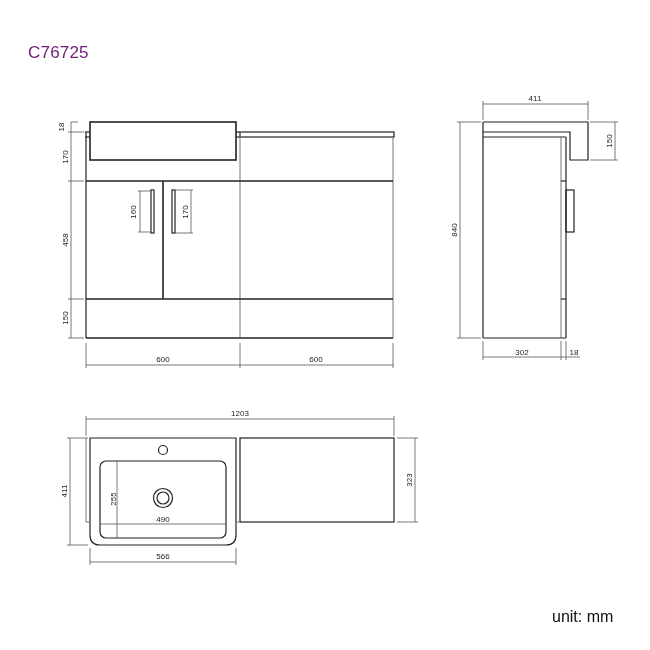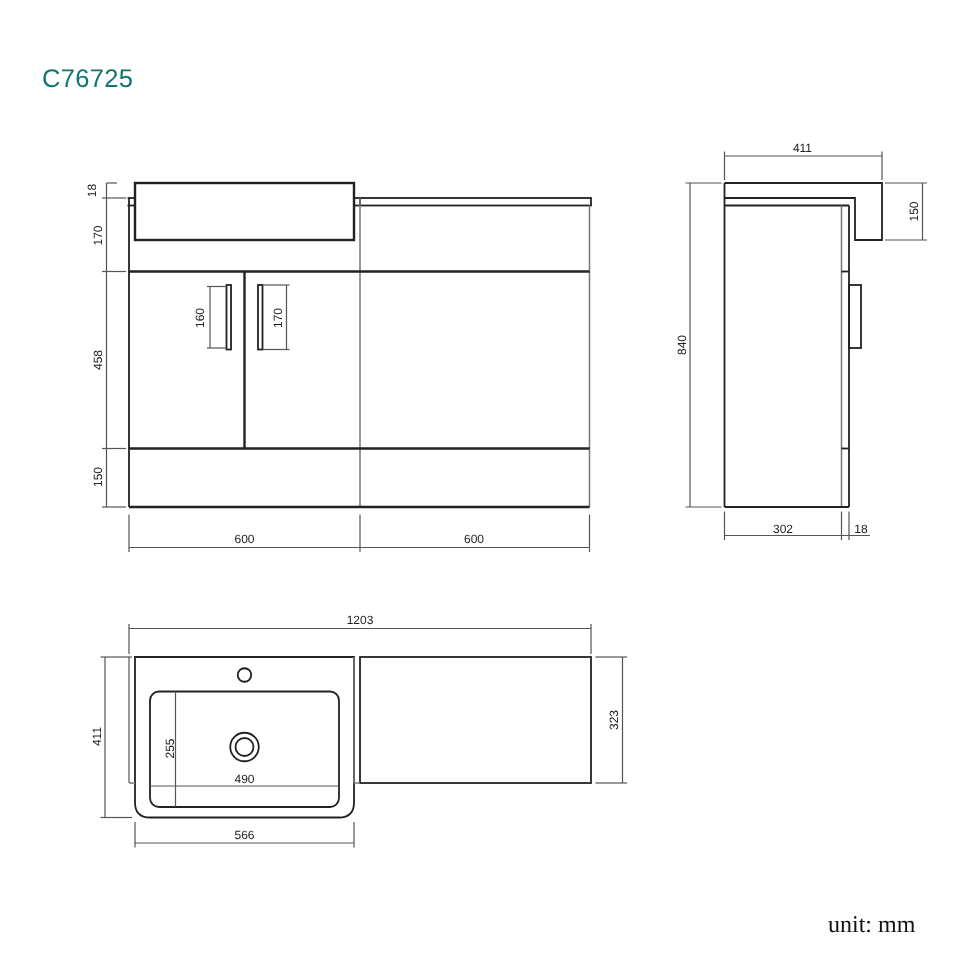--- a/index.html
+++ b/index.html
@@ -1,18 +1,18 @@
 <!DOCTYPE html>
 <html><head>
   <meta charset="utf-8">
   <style>
     html, body { margin: 0; padding: 0; background: #ffffff; }
     body { width: 650px; height: 650px; position: relative; overflow: hidden; font-family: "Liberation Sans", sans-serif; }
-    .model-code { position: absolute; left: 28px; top: 43px; font-size: 17px; color: #0f766e; letter-spacing: 0.2px; }
-    .unit-label { position: absolute; left: 552px; top: 608px; font-size: 16px; color: #111; font-family: Liberation Serif, serif; }
+    .model-code { position: absolute; left: 28px; top: 43px; font-size: 17px; color: #701a75; letter-spacing: 0.2px; }
+    .unit-label { position: absolute; left: 552px; top: 608px; font-size: 16px; color: #111; }
     svg { position: absolute; left: 0; top: 0; }
     .ln { stroke: #222; stroke-width: 1.2; fill: none; }
     .lnThick { stroke: #222; stroke-width: 1.6; fill: none; }
     .lnGrey { stroke: #777; stroke-width: 1; fill: none; }
     .dim { stroke: #555; stroke-width: 0.8; fill: none; }
     .dimtxt { font-family: "Liberation Sans", sans-serif; font-size: 8px; fill: #222; }
   </style>
 </head>
 <body>
 

